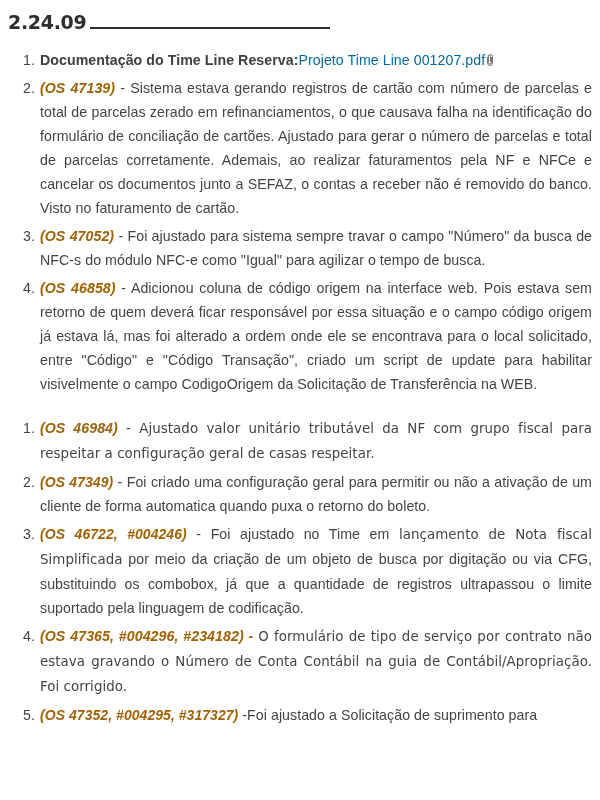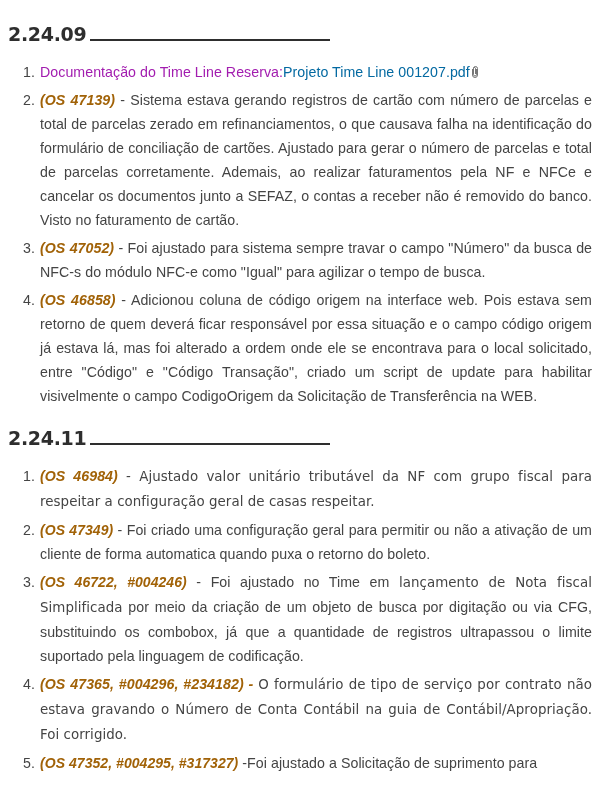--- a/index.html
+++ b/index.html
@@ -8,21 +8,21 @@
       background: #ffffff;
     }
     body {
       width: 600px;
       height: 800px;
       overflow: hidden;
       font-family: "DejaVu Sans", sans-serif;
       color: #3a3a3a;
     }
     .page {
-      padding: 12px 8px 0 8px;
+      padding: 0 8px 0 8px;
     }
     .version-heading {
       font-family: "DejaVu Sans", sans-serif;
       font-weight: bold;
       font-size: 19px;
       color: #2e2e2e;
       margin: 0;
       height: 36px;
       line-height: 36px;
       letter-spacing: -0.3px;
@@ -62,22 +62,22 @@
     }
     .os-tag {
       font-weight: bold;
       color: #a16207;
       font-style: italic;
     }
     .os-tag.small {
       font-size: 14px;
     }
     .doc-label {
-      font-weight: normal;
-      color: #a21caf;
+      font-weight: bold;
+      color: #404040;
     }
     a.doc-link {
       color: #0369a1;
       text-decoration: none;
     }
     .clip-icon {
       display: inline-block;
       width: 8px;
       height: 12px;
       margin-left: 1px;
@@ -114,23 +114,20 @@
         <span class="os-tag">(OS 47052)</span><span> - Foi ajustado para sistema sempre travar o campo "Número" da busca de NFC-s do módulo NFC-e como "Igual" para agilizar o tempo de busca.</span>
       </li>
       <li>
         <span class="num">4.</span>
         <span class="os-tag">(OS 46858)</span><span> - Adicionou coluna de código origem na interface web. Pois estava sem retorno de quem deverá ficar responsável por essa situação e o campo código origem já estava lá, mas foi alterado a ordem onde ele se encontrava para o local solicitado, entre "Código" e "Código Transação", criado um script de update para habilitar visivelmente o campo CodigoOrigem da Solicitação de Transferência na WEB.</span>
       </li>
     </ol>
   </div>
 
   <div class="section section-2">
-    <h2 class="version-heading">
-      <span>2.24.11</span><span class="rule"></span>
-    </h2>
     <ol class="items">
       <li>
         <span class="num">1.</span>
         <span class="os-tag">(OS 46984)</span><span class="alt-font"> - Ajustado valor unitário tributável da NF com grupo fiscal para respeitar a configuração geral de casas respeitar.</span>
       </li>
       <li>
         <span class="num">2.</span>
         <span class="os-tag small">(OS 47349)</span><span> - Foi criado uma configuração geral para permitir ou não a ativação de um cliente de forma automatica quando puxa o retorno do boleto.</span>
       </li>
       <li>

